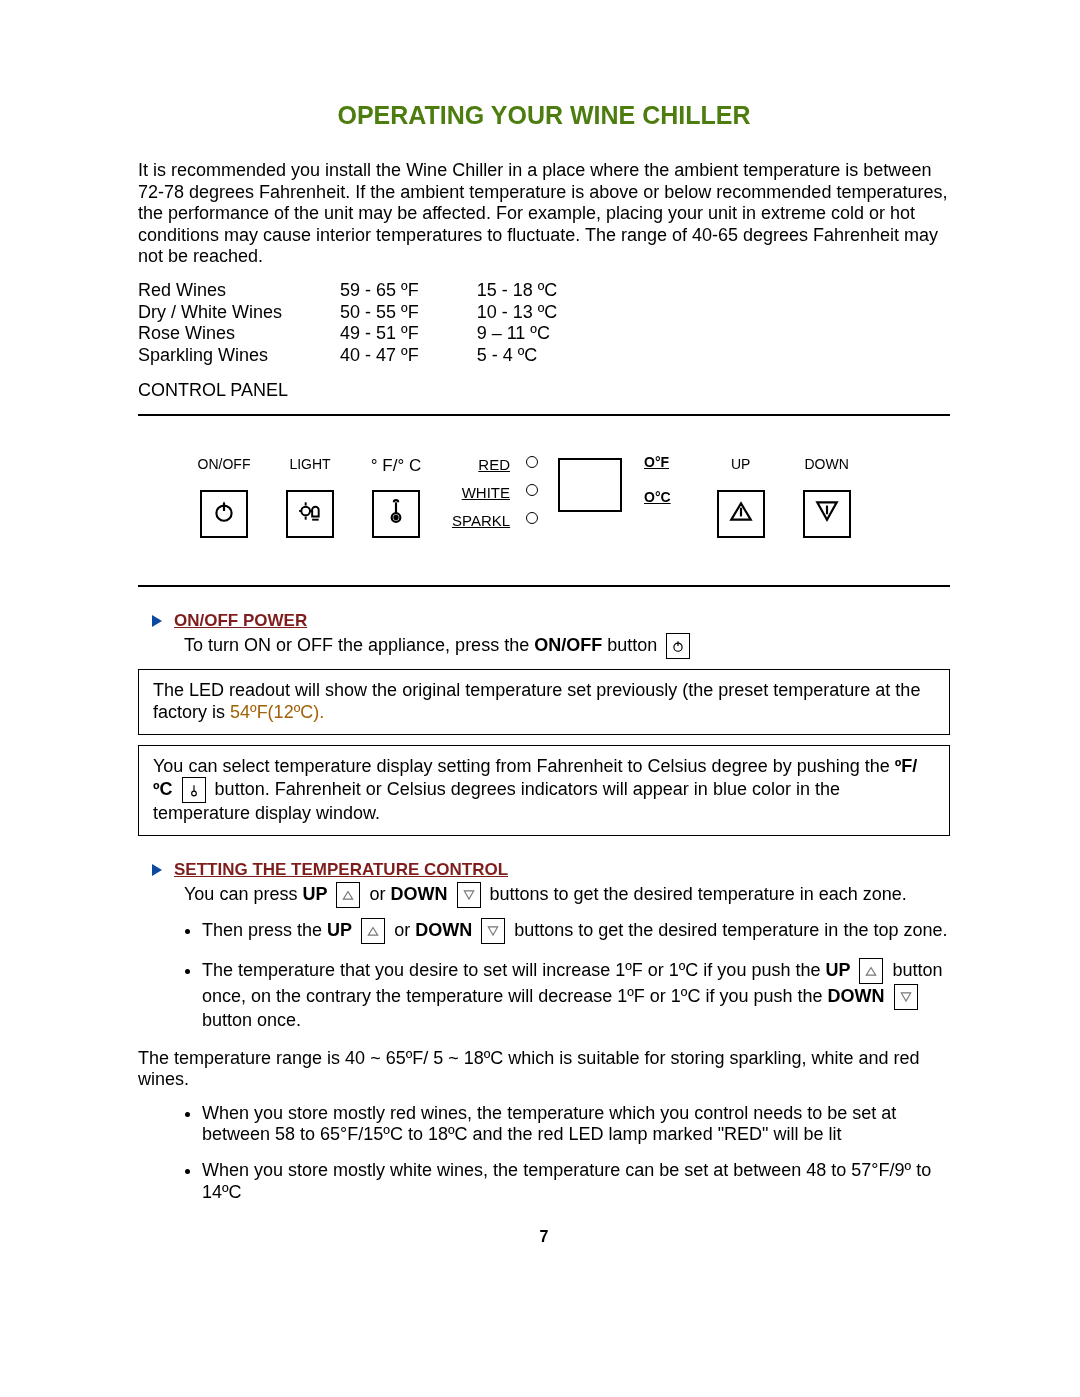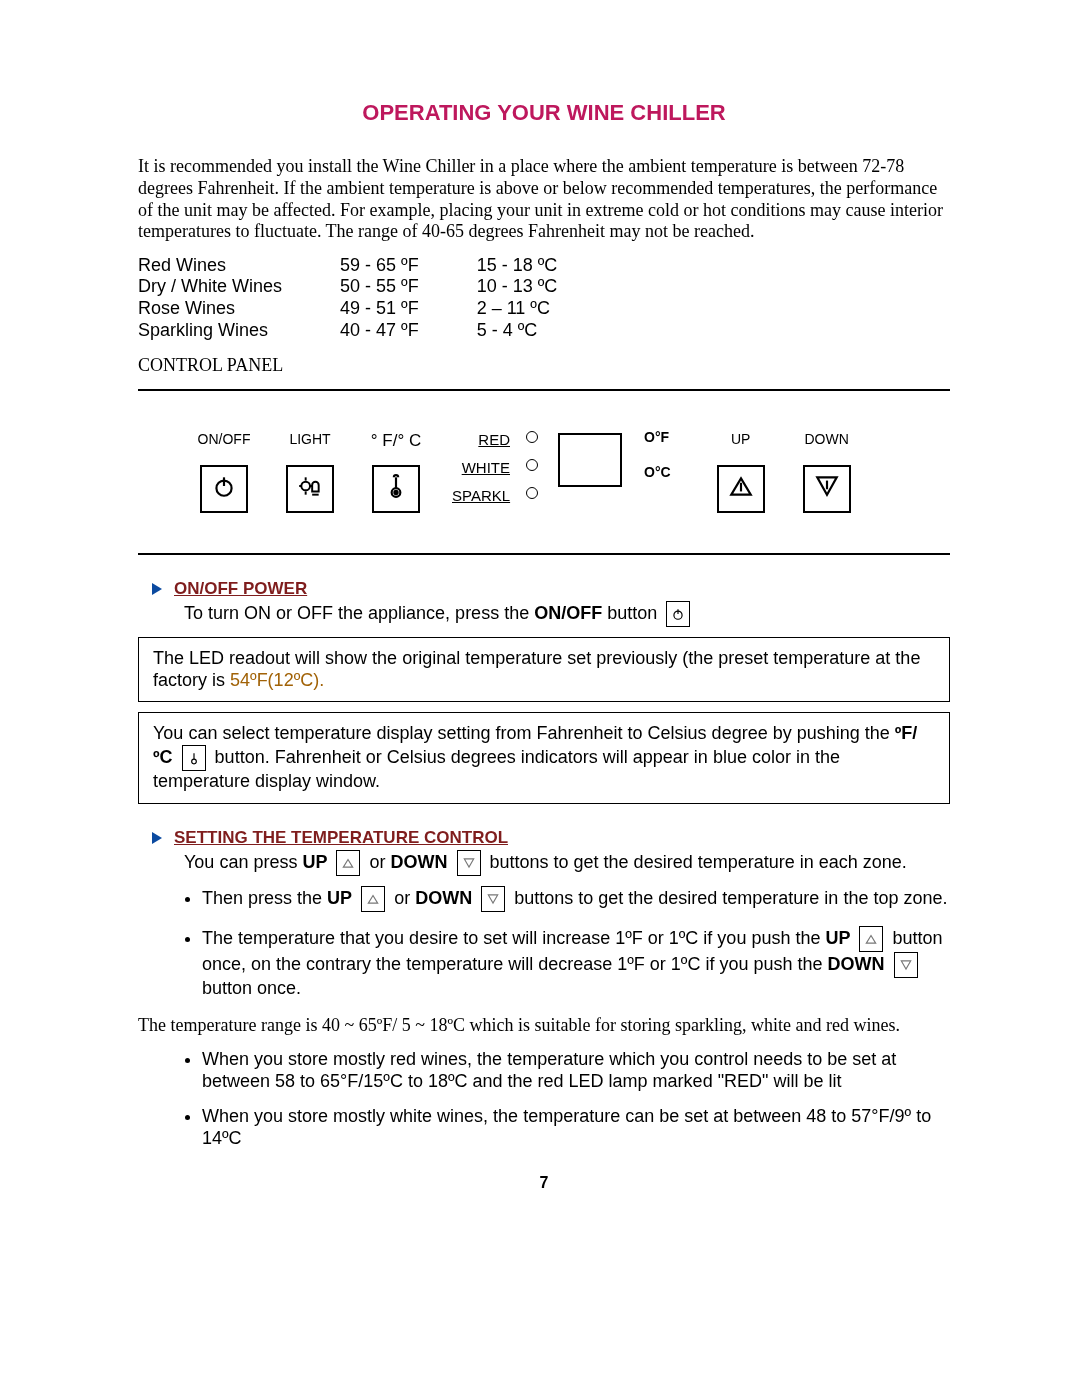--- a/index.html
+++ b/index.html
@@ -9,27 +9,27 @@
     width: 1080px;
     margin: 0;
     padding: 0;
     font-size: 18px;
   }
   .page {
     padding: 100px 130px 40px 138px;
     line-height: 1.2;
   }
   .title {
-    color: #be185d;
+    color: #4d7c0f;
     font-weight: bold;
     text-align: center;
     margin-bottom: 30px;
-    font-size: 22px;
-  }
-  p { margin: 16px 0 12px 0; font-family: Liberation Serif, serif; }
+    font-size: 25px;
+  }
+  p { margin: 16px 0 12px 0; }
   .temp-table { border-collapse: collapse; margin-top: 2px; }
   .temp-table td { padding: 0 18px 0 0; vertical-align: top; }
   .temp-table .c2 { padding-left: 40px; }
   .temp-table .c3 { padding-left: 40px; }
   .section-label { margin-top: 14px; }
   hr { border: none; border-top: 2px solid #000; margin: 0; }
   .panel-area { padding: 40px 40px 40px 50px; }
   .controls-row {
     display: flex;
     align-items: flex-start;
@@ -43,27 +43,27 @@
   }
   .ctrl-label { font-size: 14px; margin-bottom: 18px; height: 16px; }
   .sq-btn {
     width: 44px; height: 44px;
     border: 2px solid #000;
     display: flex; align-items: center; justify-content: center;
     background: #fff;
   }
   .sq-btn svg { width: 26px; height: 26px; }
   .wine-labels .row { display: flex; align-items: flex-start; gap: 16px; margin-bottom: 10px; font-size: 15px; text-decoration: underline; }
-  .wine-labels .row:last-child { margin-bottom: 8px; }
+  .wine-labels .row:last-child { margin-bottom: 15px; }
   .led { width: 10px; height: 10px; border: 1.5px solid #000; border-radius: 50%; display: inline-block; }
   .display-box {
     width: 60px; height: 50px; border: 2px solid #000; margin-top: -4px;
   }
   .unit-col { display: flex; flex-direction: column; gap: 18px; font-size: 14px; margin-left: 8px; margin-top: -2px;}
-  .unit-col .row { display: flex; align-items: center; gap: 6px; }
+  .unit-col .row { display: flex; align-items: center; gap: 6px; text-decoration: underline; }
 
   .heading-line {
     display: flex; align-items: center; gap: 12px;
     margin-top: 24px; margin-bottom: 2px;
   }
   .arrowhead {
     width: 0; height: 0;
     border-top: 6px solid transparent;
     border-bottom: 6px solid transparent;
     border-left: 10px solid #0b4aa0;
@@ -108,21 +108,21 @@
       <td class="c3">15 - 18 ºC</td>
     </tr>
     <tr>
       <td>Dry / White Wines</td>
       <td class="c2">50 - 55 ºF</td>
       <td class="c3">10 - 13 ºC</td>
     </tr>
     <tr>
       <td>Rose Wines</td>
       <td class="c2">49 - 51 ºF</td>
-      <td class="c3">2 – 11 ºC</td>
+      <td class="c3">9 – 11 ºC</td>
     </tr>
     <tr>
       <td>Sparkling Wines</td>
       <td class="c2">40 - 47 ºF</td>
       <td class="c3">5 - 4 ºC</td>
     </tr>
   </tbody>
     </table>
 
   <p class="section-label">CONTROL PANEL</p>

